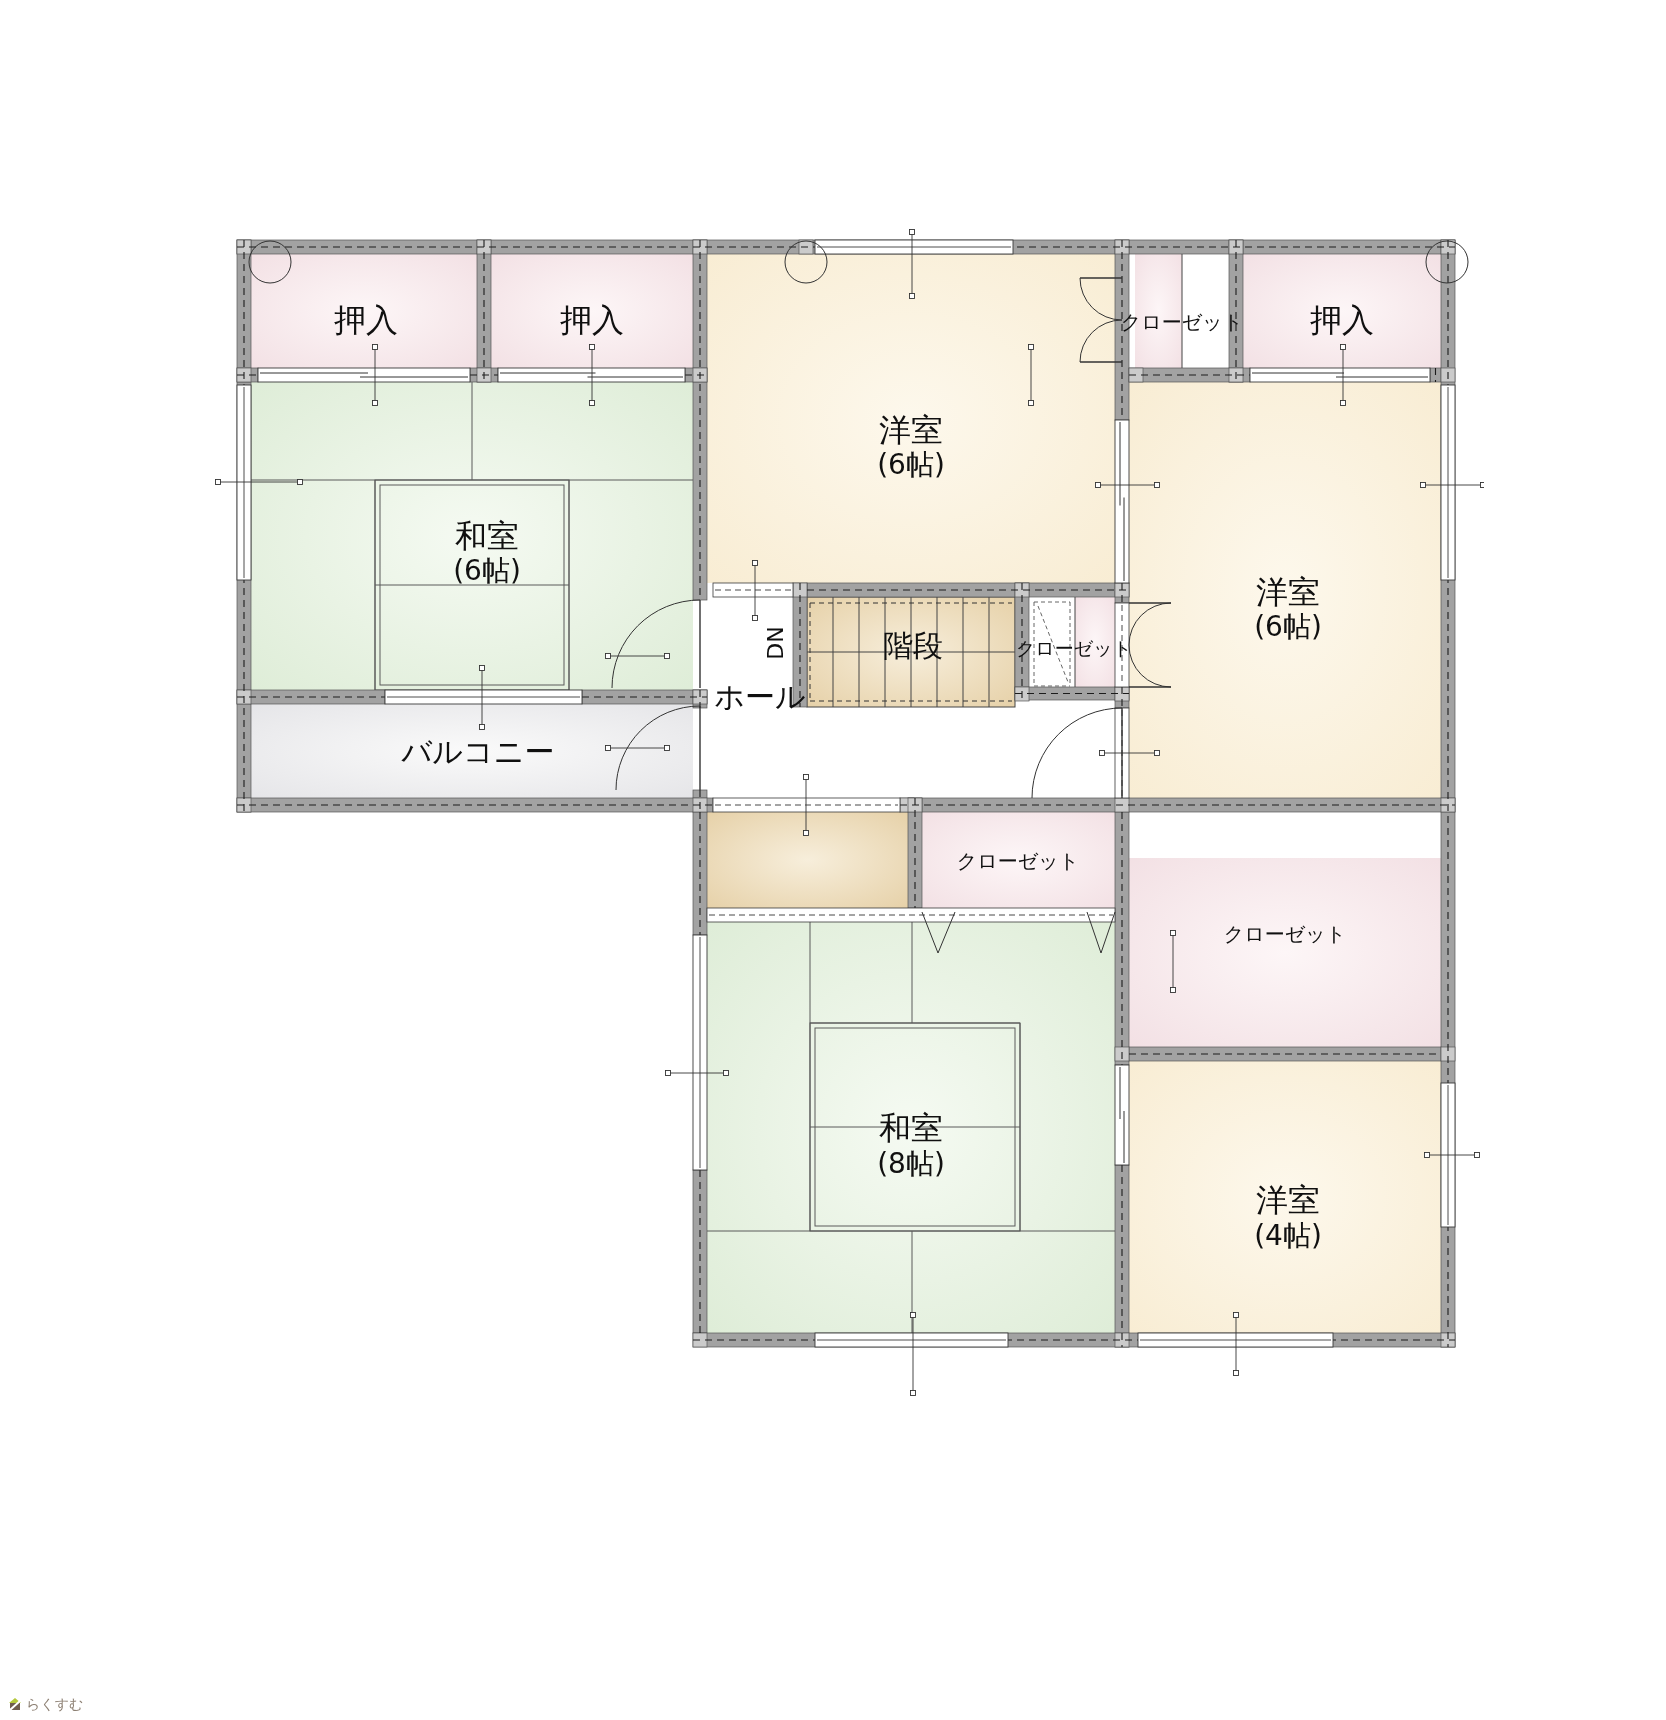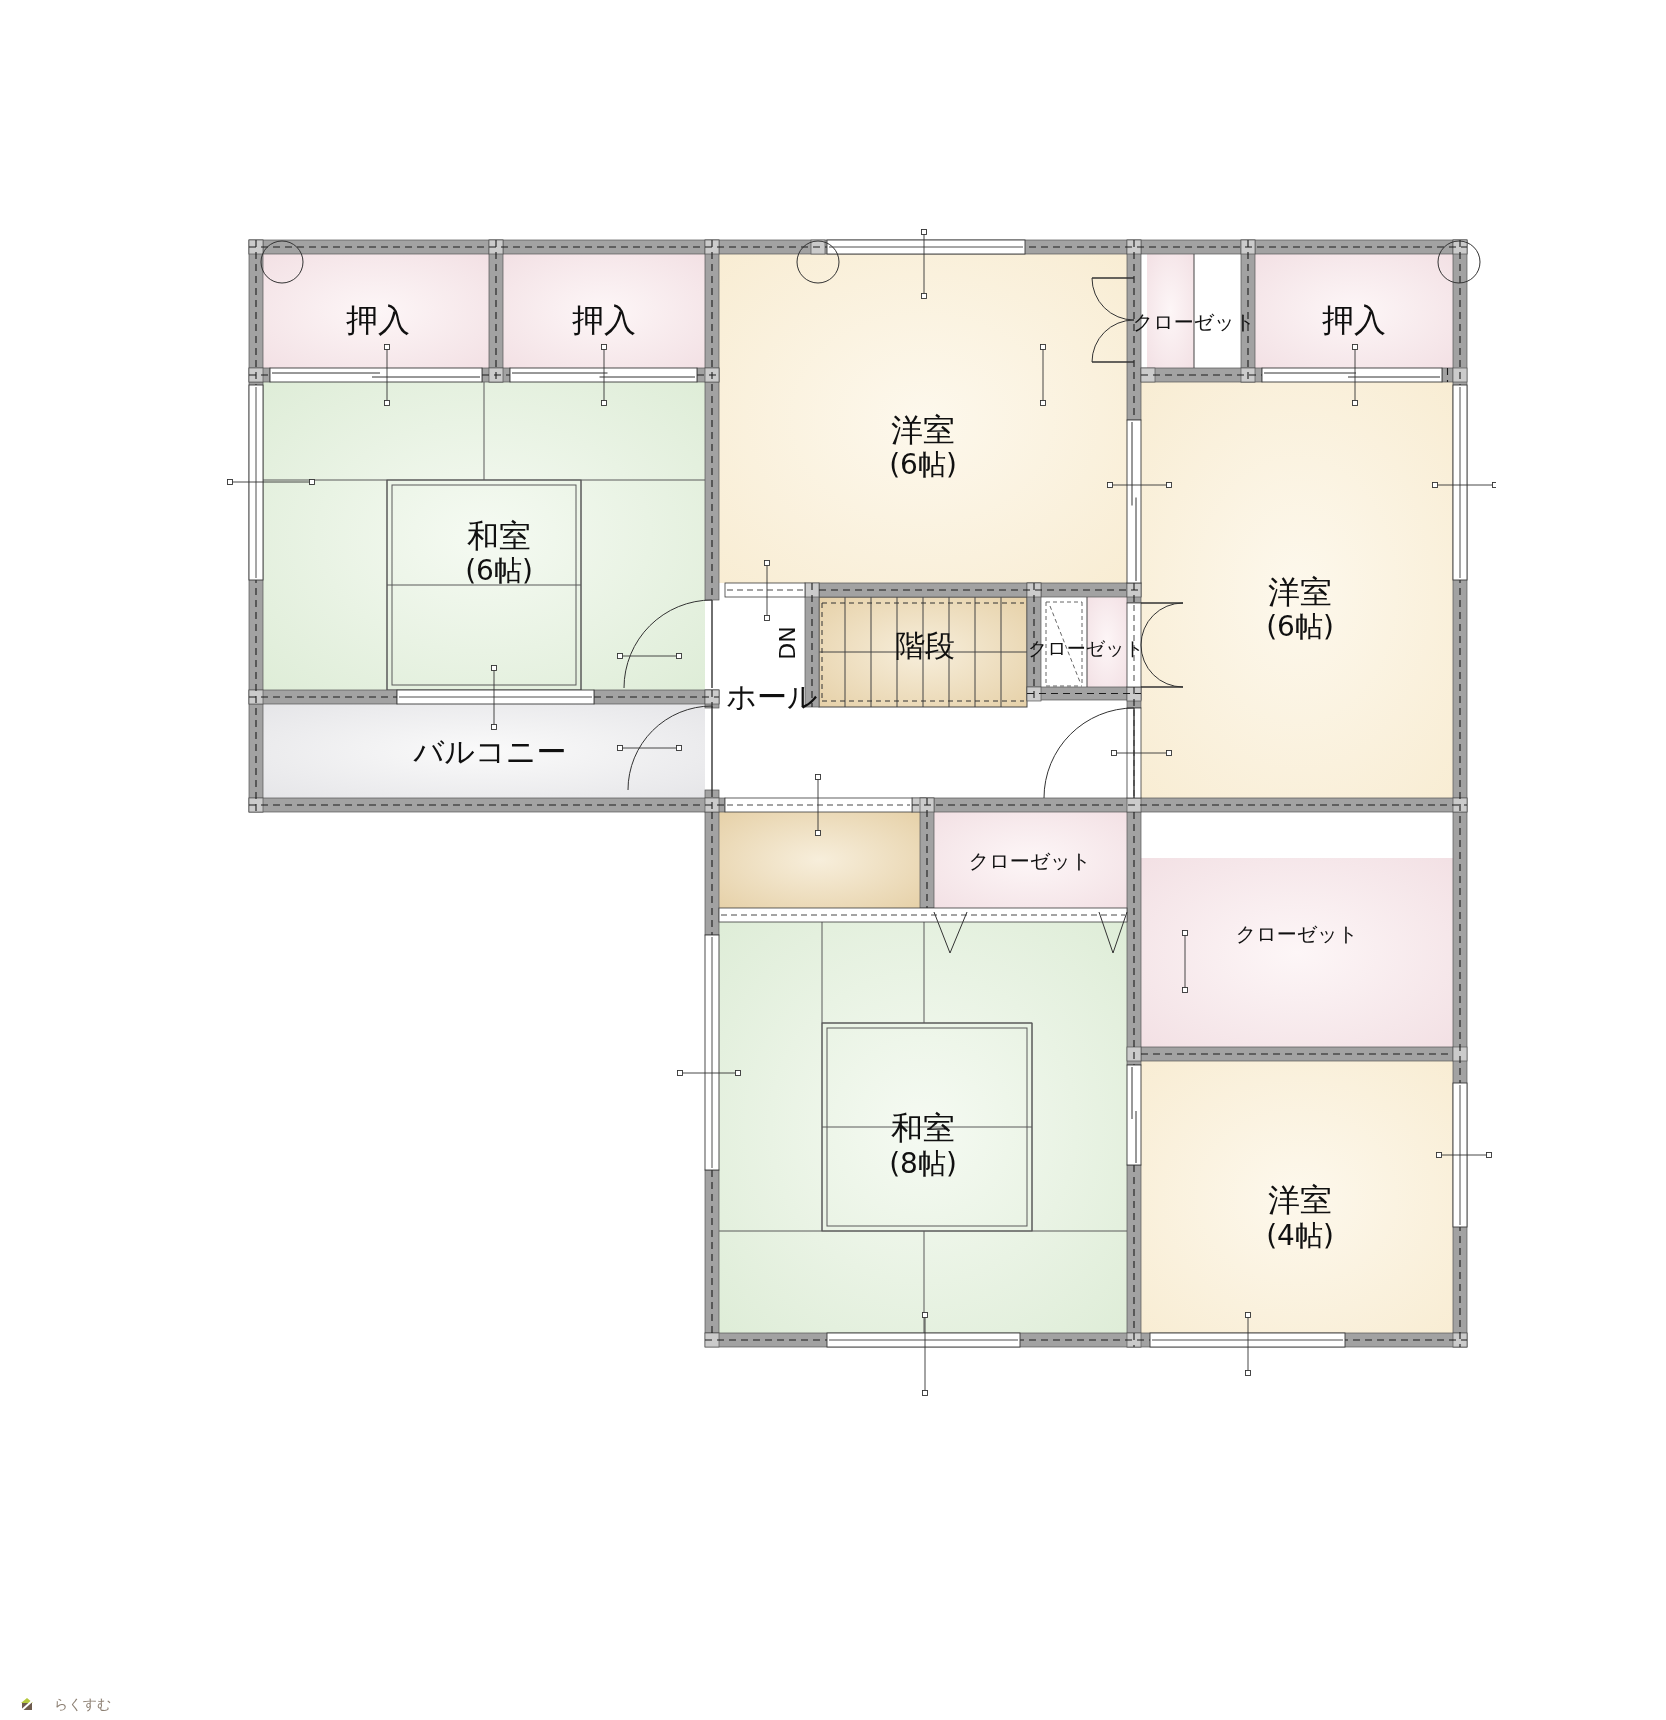--- a/index.html
+++ b/index.html
@@ -1,20 +1,20 @@
 <!DOCTYPE html>
 <html><head>
 <meta charset="utf-8">
 <style>
   html,body{margin:0;padding:0;background:#fff;}
   #stage{position:relative;width:1484px;height:1720px;background:#fff;overflow:hidden;
-         font-family:"DejaVu Sans",sans-serif;margin-left:12px;}
+         font-family:"DejaVu Sans",sans-serif;}
   #plan-svg{position:absolute;left:0;top:0;}
   #plan-svg text{fill:#101010;font-family:"DejaVu Sans",sans-serif;}
-  #watermark{position:absolute;left:8px;top:1697px;display:flex;align-items:center;gap:20px;
+  #watermark{position:absolute;left:8px;top:1697px;display:flex;align-items:center;gap:4px;
              color:#8c7f72;font-size:14px;line-height:1;}
 </style>
 </head>
 <body>
 
 <div id="stage">
   <svg id="plan-svg" width="1666" height="1720" viewBox="0 0 1666 1720" xmlns="http://www.w3.org/2000/svg">
     <defs>
         <radialGradient id="g-pink" cx="50%" cy="50%" r="75%">
           <stop offset="0%" stop-color="#fdf6f7"></stop>

